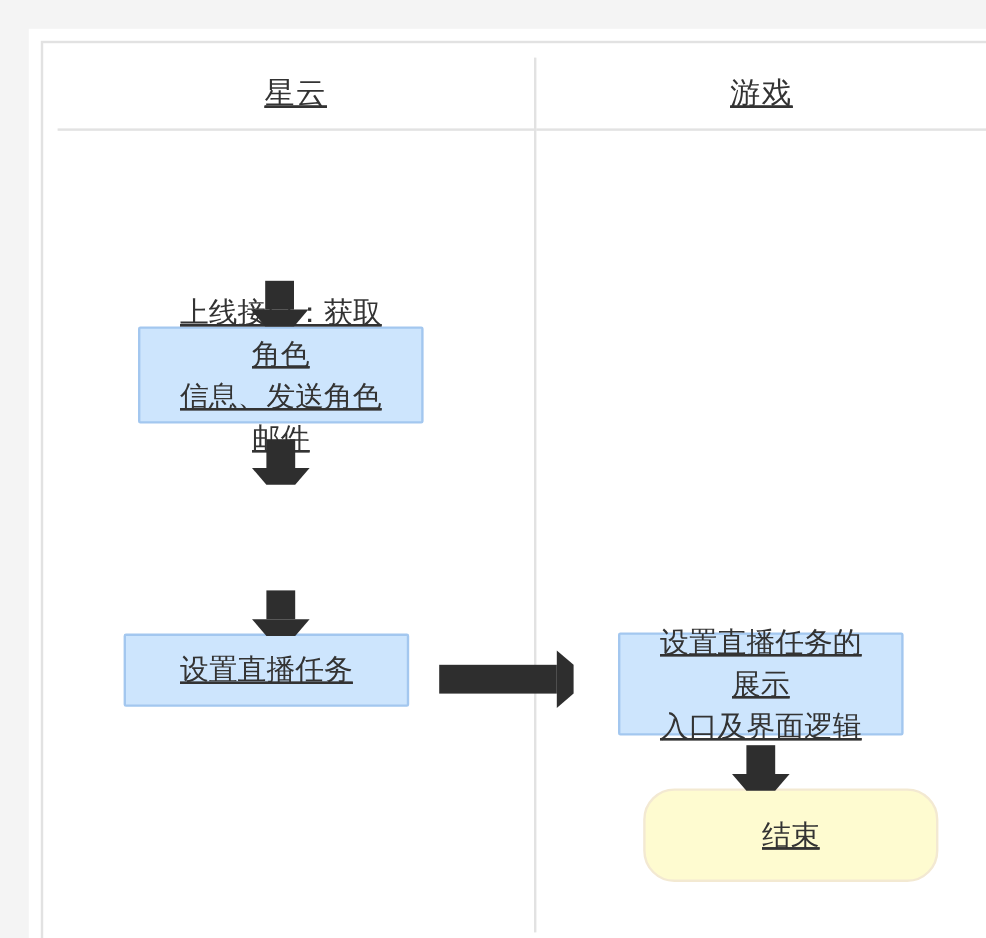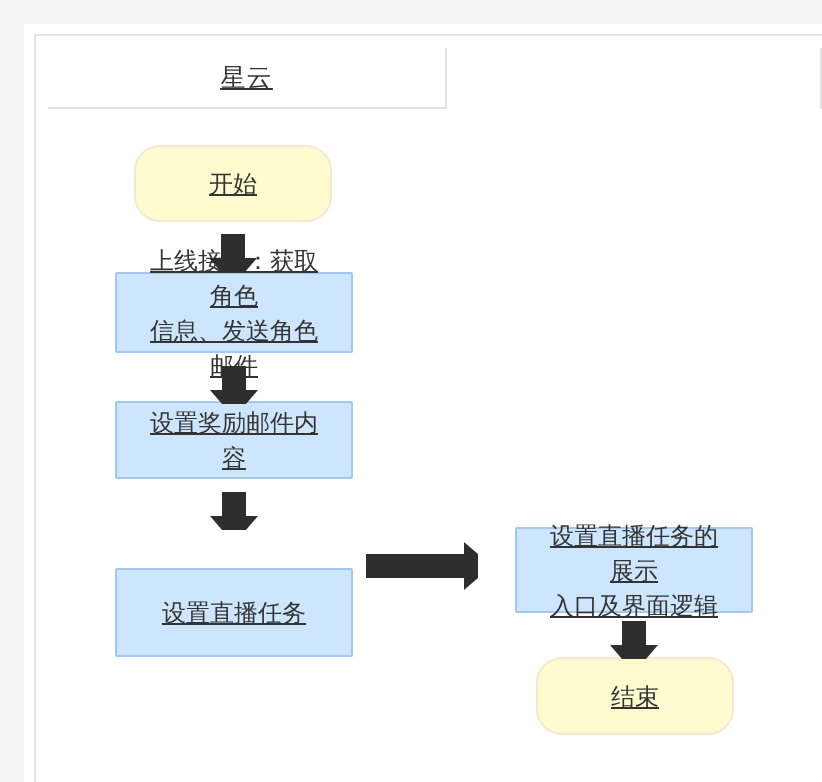--- a/index.html
+++ b/index.html
@@ -75,56 +75,53 @@
   .arrow.h .head{
     width:0;height:0;flex:0 0 auto;
     border-top:12px solid transparent;
     border-bottom:12px solid transparent;
     border-left:14px solid var(--arrow);
   }
   
   #node-start       {left:110px;top:121px;width:198px;height:77px;}
   #node-online-api  {left:91px; top:248px;width:238px;height:81px;justify-content:center;}
   #node-reward-mail {left:91px; top:377px;width:238px;height:78px;}
-  #node-live-task   {left:91px; top:504px;width:238px;height:89px;margin-top:40px;}
+  #node-live-task   {left:79px; top:504px;width:238px;height:61px;}
   #node-task-display{left:491px;top:503px;width:238px;height:86px;}
-  #node-end         {left:512px;top:633px;width:198px;height:78px;}
+  #node-end         {left:512px;top:633px;width:246px;height:78px;}
   
   #edge-1{left:197px;top:198px;height:49px;}
   #edge-2{left:198px;top:330px;height:46px;}
   #edge-3{left:198px;top:456px;height:47px;}
   #edge-4{left:330px;top:530px;width:160px;}
   #edge-5{left:598px;top:585px;height:47px;}
 </style>
 </head>
 <body>
 
 <div class="screen">
   <div class="page"></div>
 
   <div class="board">
     <div class="cell lane-header">
       <span>星云</span>
     </div>
+    <div class="cell lane-header last-col">
+      <span>游戏</span>
+    </div>
     <div class="cell last-row"></div>
     <div class="cell last-row last-col"></div>
   </div>
 
-  <div class="node terminal" id="node-start">
-    <span>开始</span>
-  </div>
 
   <div class="node process" id="node-online-api">
     <span>上线接口：获取角色
 信息、发送角色邮件</span>
   </div>
 
-  <div class="node process" id="node-reward-mail">
-    <span>设置奖励邮件内容</span>
-  </div>
 
   <div class="node process" id="node-live-task">
     <span>设置直播任务</span>
   </div>
 
   <div class="node process" id="node-task-display">
     <span>设置直播任务的展示
 入口及界面逻辑</span>
   </div>
 

